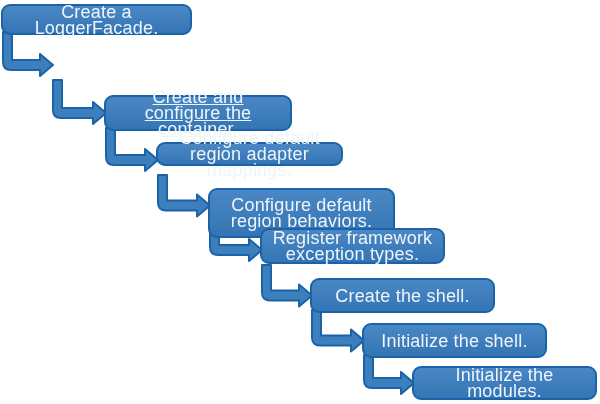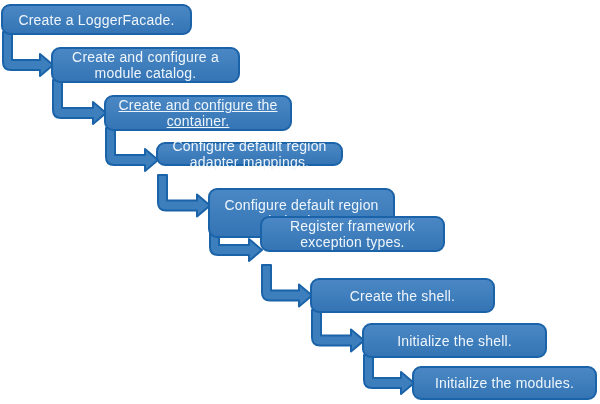--- a/index.html
+++ b/index.html
@@ -26,21 +26,21 @@
     z-index: 2;
     box-sizing: border-box;
     display: flex;
     align-items: center;
     justify-content: center;
     text-align: center;
     border: 2px solid var(--box-border, #1b63a8);
     border-radius: 9px;
     background: linear-gradient(to bottom, var(--box-fill-top, #4a87c4), var(--box-fill-bottom, #3575b5));
     color: var(--text, #eef5fb);
-    font-size: 14px;
+    font-size: 18px;
     line-height: 16px;
     padding: 3px 6px;
     letter-spacing: 0.2px;
   }
 </style>
 </head>
 <body>
 
 <div id="stage" style="--bg: #ffffff; --box-fill-top: #4a87c4; --box-fill-bottom: #3575b5; --box-border: #1b63a8; --text: #eef5fb;">
   <svg id="arrow-layer" width="600" height="404" viewBox="0 0 600 404">
@@ -50,33 +50,30 @@
       <path d="M158 175 L158 202.5 Q158 210.5 166 210.5 L197 210.5 L197 216.5 L210 205.5 L197 194.5 L197 200.5 L167 200.5 L167 175 Z" fill="#3d7ebd" stroke="#1b63a8" stroke-width="2" stroke-linejoin="round"></path>
       <path d="M210 220 L210 247 Q210 255 218 255 L249 255 L249 261 L262 250 L249 239 L249 245 L219 245 L219 220 Z" fill="#3d7ebd" stroke="#1b63a8" stroke-width="2" stroke-linejoin="round"></path>
       <path d="M262 265 L262 292.5 Q262 300.5 270 300.5 L299 300.5 L299 306.5 L312 295.5 L299 284.5 L299 290.5 L271 290.5 L271 265 Z" fill="#3d7ebd" stroke="#1b63a8" stroke-width="2" stroke-linejoin="round"></path>
       <path d="M312 310 L312 337.5 Q312 345.5 320 345.5 L351 345.5 L351 351.5 L364 340.5 L351 329.5 L351 335.5 L321 335.5 L321 310 Z" fill="#3d7ebd" stroke="#1b63a8" stroke-width="2" stroke-linejoin="round"></path>
       <path d="M364 355 L364 380 Q364 388 372 388 L401 388 L401 394 L414 383 L401 372 L401 378 L373 378 L373 355 Z" fill="#3d7ebd" stroke="#1b63a8" stroke-width="2" stroke-linejoin="round"></path>
     </svg>
 
 <div class="step" style="left: 1px; top: 4px; width: 191px; height: 31px;">
       <span>Create a LoggerFacade.</span>
     </div>
-    <div class="step" style="left: 51px; top: 47px; width: 189px; height: 36px;">
-      <span>Create and configure a module catalog.</span>
-    </div>
     <div class="step" style="left: 104px; top: 95px; width: 188px; height: 36px; text-decoration: underline;">
       <span>Create and configure the container.</span>
     </div>
     <div class="step" style="left: 156px; top: 142px; width: 187px; height: 24px; justify-content: flex-end;">
       <span>Configure default region adapter mappings.</span>
     </div>
     <div class="step" style="left: 208px; top: 188px; width: 187px; height: 50px;">
       <span>Configure default region behaviors.</span>
     </div>
-    <div class="step" style="left: 260px; top: 216px; width: 185px; height: 36px;">
+    <div class="step" style="left: 260px; top: 228px; width: 185px; height: 36px;">
       <span>Register framework exception types.</span>
     </div>
     <div class="step" style="left: 310px; top: 278px; width: 185px; height: 35px;">
       <span>Create the shell.</span>
     </div>
     <div class="step" style="left: 362px; top: 323px; width: 185px; height: 35px;">
       <span>Initialize the shell.</span>
     </div>
     <div class="step" style="left: 412px; top: 366px; width: 185px; height: 34px;">
       <span>Initialize the modules.</span>

